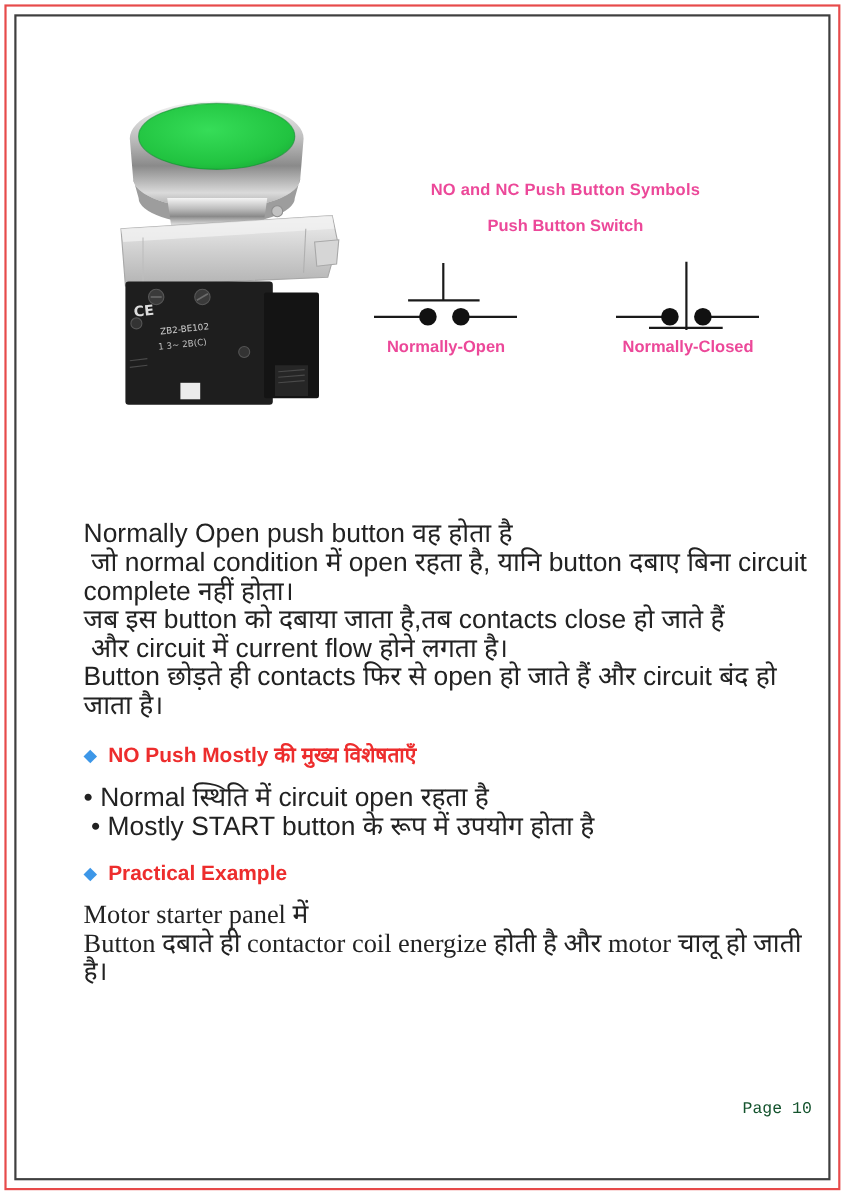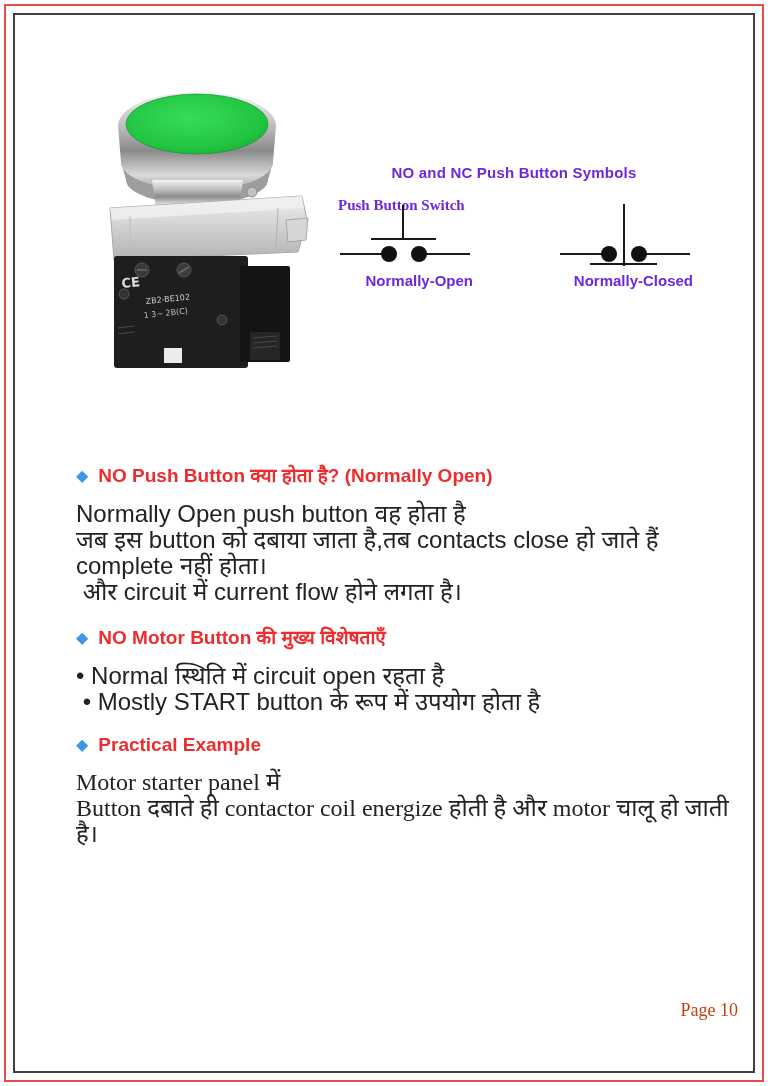--- a/index.html
+++ b/index.html
@@ -5,39 +5,39 @@
   html,body { margin:0; padding:0; background:#ffffff; }
   .page {
     position:relative; width:768px; height:1086px; background:#ffffff;
     font-family:"Liberation Sans","DejaVu Sans",sans-serif; overflow:hidden;
   }
   .outer-border { position:absolute; inset:4px; border:2px solid #e74b4b; pointer-events:none; }
   .inner-border { position:absolute; inset:13px; border:2px solid #3f3f3f; pointer-events:none; }
 
   .photo { position:absolute; left:100px; top:80px; width:212px; height:298px; }
 
-  .diagram { position:absolute; left:338px; top:164px; width:352px; height:145px; color:#6d28d9; }
+  .diagram { position:absolute; left:338px; top:164px; width:352px; height:145px; color:#ec4899; }
   .diagram-title { text-align:center; font-size:15px; font-weight:bold; letter-spacing:.2px; }
-  .diagram-subtitle { font-size:15px; font-weight:bold; margin-top:16px;font-family:Liberation Serif, serif; }
-  .symbol-group { position:absolute; top:36px; width:135px; text-align:right; }
+  .diagram-subtitle { text-align:center; font-size:15px; font-weight:bold; margin-top:16px; }
+  .symbol-group { position:absolute; top:70px; width:135px; text-align:center; }
   .no-group { left:0; }
   .nc-group { left:220px; }
   .symbol-label { font-size:15px; font-weight:bold; margin-top:0px; white-space:nowrap; }
 
   .content { position:absolute; left:76px; top:462px; width:662px; color:#222222; }
   .heading { font-size:19px; font-weight:bold; color:#ed2d2d; line-height:27px; }
   .diamond { color:#3d97e8; font-size:16px; margin-right:10px; position:relative; top:-1px; }
   .para { margin-top:11px; }
   .line { font-size:24px; line-height:26px; white-space:pre-wrap; }
   .section-2 { margin-top:19px; }
   .section-3 { margin-top:16px; }
   .section-3 .para { margin-top:10px;font-family:Liberation Serif, serif; }
 
-  .page-number { position:absolute; right:30px; top:1000px; font-size:18px; color:#c2410c;
-    font-family:Liberation Serif, serif; }
+  .page-number { position:absolute; right:30px; top:1000px; font-size:15px; color:#14532d;
+    font-family:Liberation Mono, monospace; }
 </style>
 </head>
 <body>
 
 <div class="page">
   <div class="outer-border"></div>
   <div class="inner-border"></div>
 
   <div class="photo">
     <svg viewBox="0 0 212 298" width="212" height="298">
@@ -127,34 +127,33 @@
         <circle cx="51" cy="54" r="8" fill="#111111"></circle>
         <circle cx="81" cy="54" r="8" fill="#111111"></circle>
       </svg>
       <div class="symbol-label">Normally-Closed</div>
     </div>
   </div>
 
   <div class="content">
 
     <div class="section section-1">
-      <div class="heading">
-        <span class="diamond">◆</span><span>NO Push Button क्या होता है? (Normally Open)</span>
-      </div>
       <div class="para">
         <div class="line">Normally Open push button वह होता है</div>
+        <div class="line"> जो normal condition में open रहता है, यानि button दबाए बिना circuit</div>
+        <div class="line">complete नहीं होता।</div>
         <div class="line">जब इस button को दबाया जाता है,तब contacts close हो जाते हैं</div>
-        <div class="line">complete नहीं होता।</div>
         <div class="line"> और circuit में current flow होने लगता है।</div>
+        <div class="line">Button छोड़ते ही contacts फिर से open हो जाते हैं और circuit बंद हो जाता है।</div>
       </div>
     </div>
 
     <div class="section section-2">
       <div class="heading">
-        <span class="diamond">◆</span><span>NO Motor Button की मुख्य विशेषताएँ</span>
+        <span class="diamond">◆</span><span>NO Push Mostly की मुख्य विशेषताएँ</span>
       </div>
       <div class="para">
         <div class="line">• Normal स्थिति में circuit open रहता है</div>
         <div class="line"> • Mostly START button के रूप में उपयोग होता है</div>
       </div>
     </div>
 
     <div class="section section-3">
       <div class="heading">
         <span class="diamond">◆</span><span>Practical Example</span>

